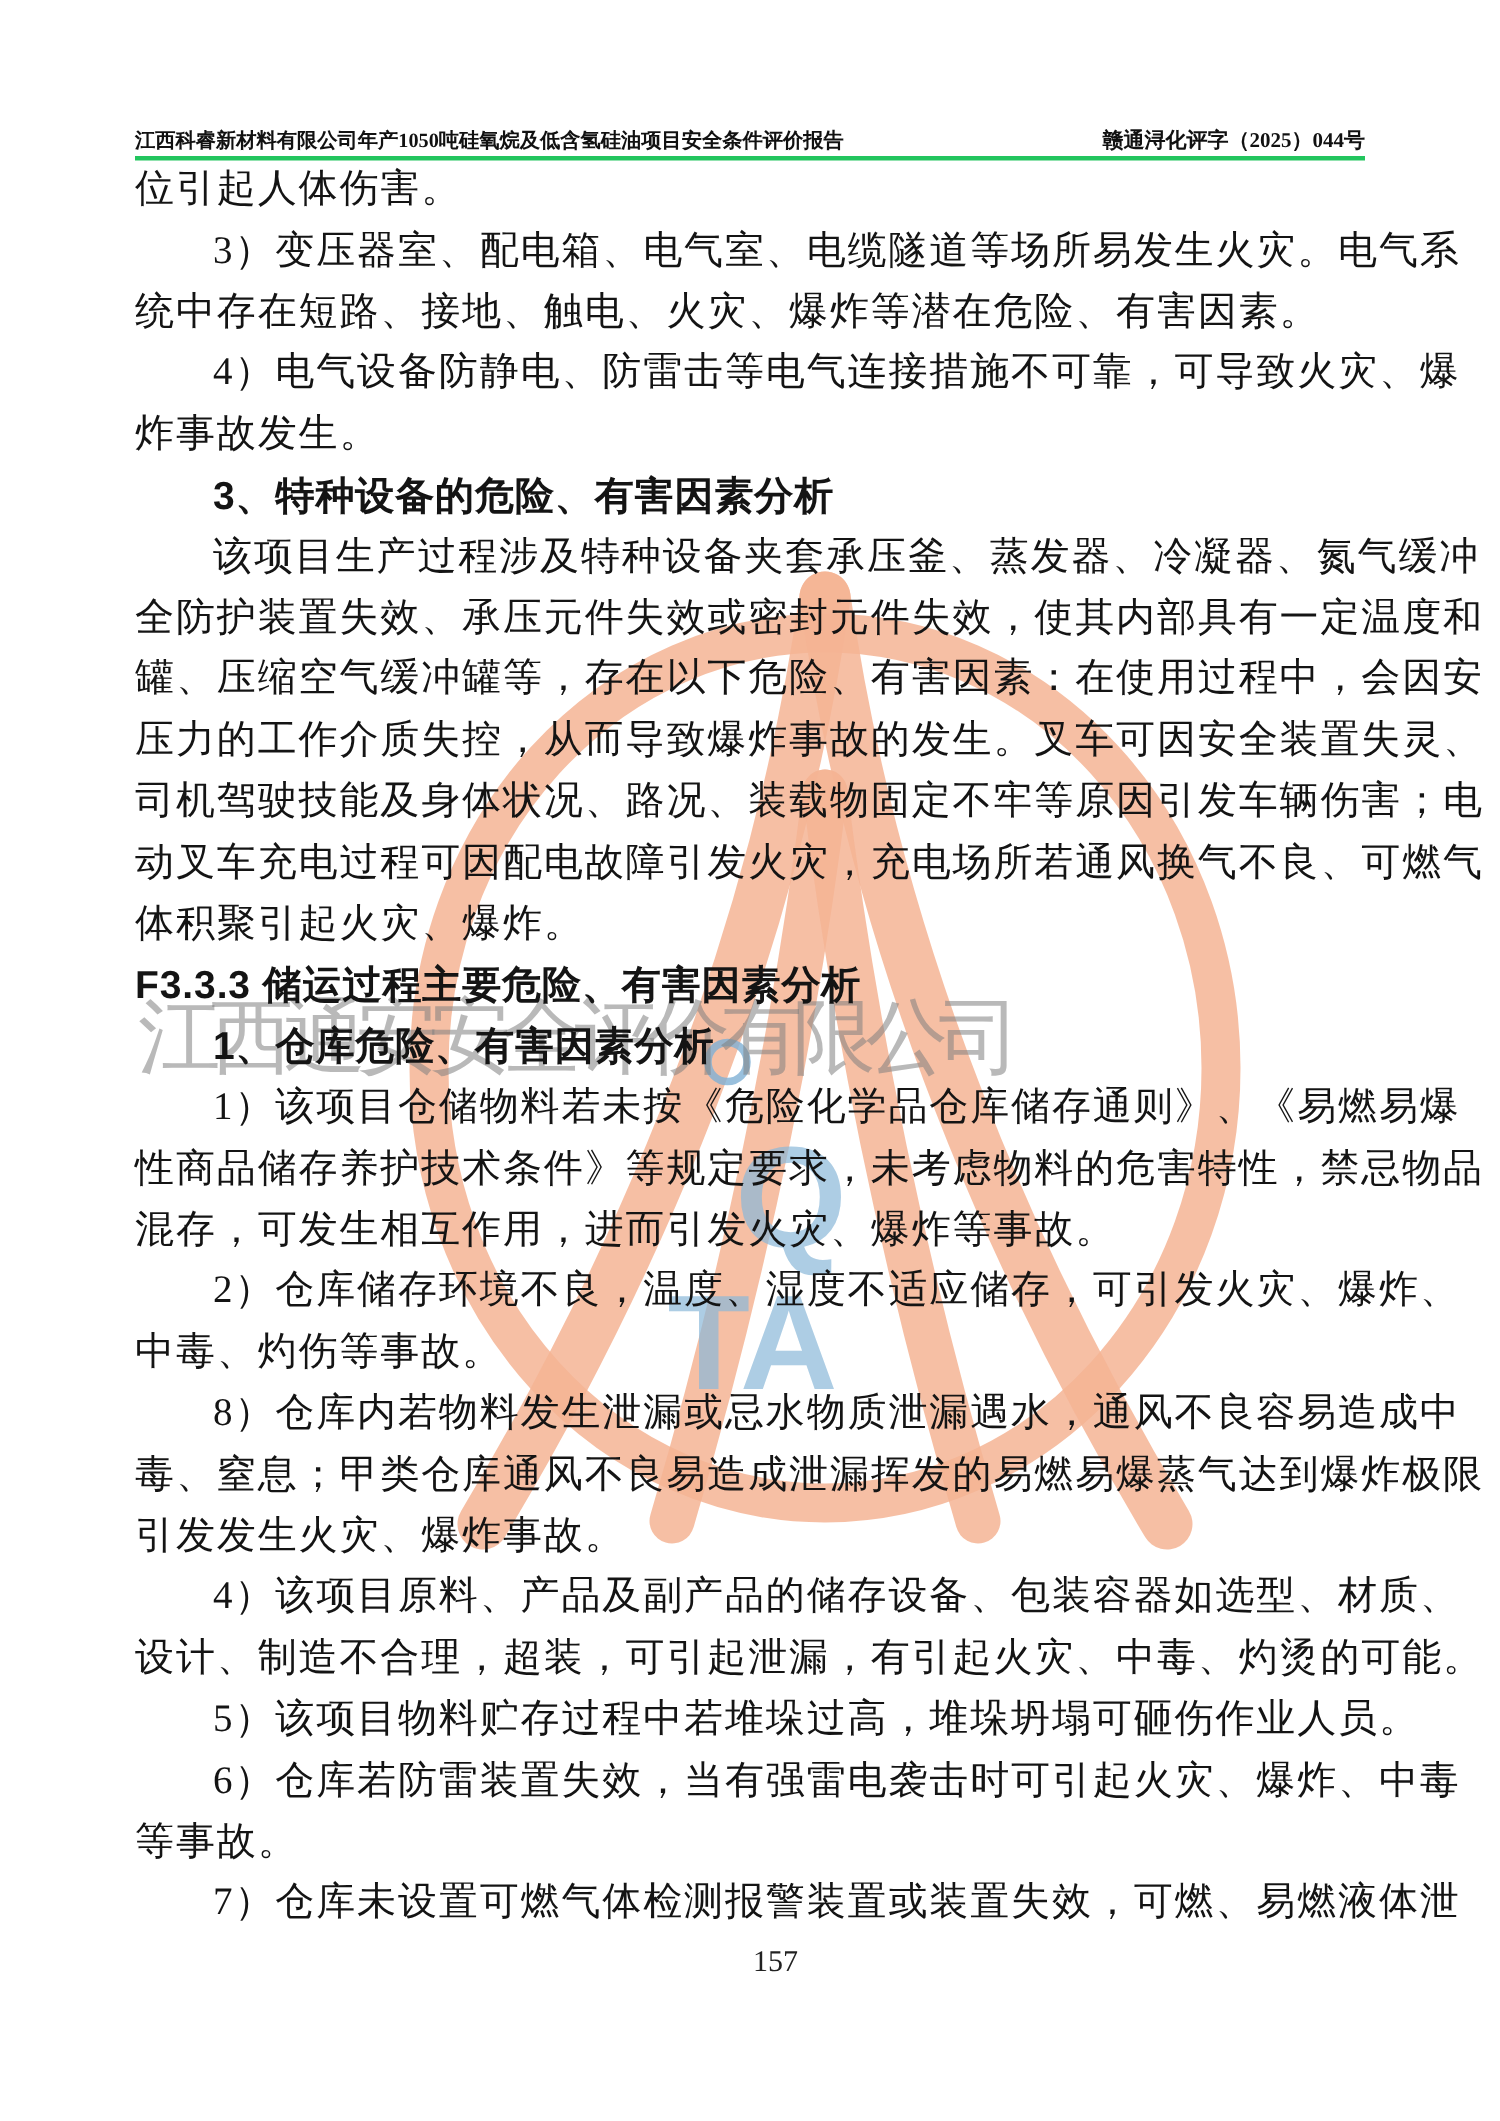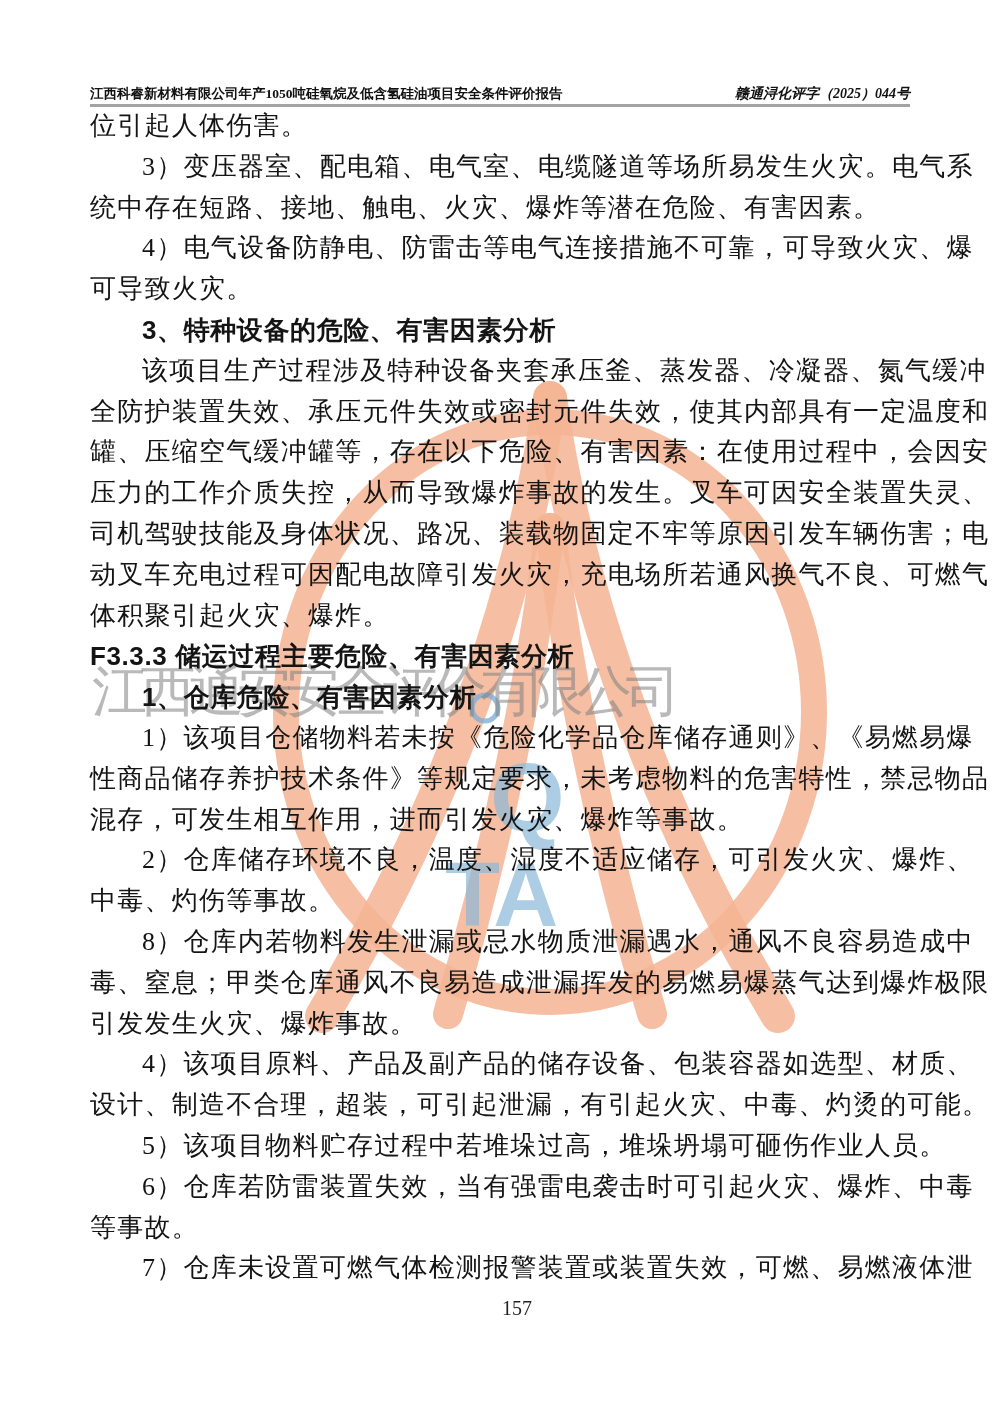--- a/index.html
+++ b/index.html
@@ -18,26 +18,26 @@
     position:absolute;left:92px;top:655px;width:830px;
     font-family:"Liberation Sans","DejaVu Sans",sans-serif;
     font-size:55px;letter-spacing:-6.5px;font-weight:500;
     color:rgba(128,128,128,0.55);
     white-space:nowrap;
   }
   
   .header{
     position:absolute;left:90px;right:90px;top:85px;z-index:2;
     display:flex;justify-content:space-between;align-items:flex-end;
-    border-bottom:3px solid #a3a3a3;
+    border-bottom:3px solid #22c55e;
     padding-bottom:1px;
     font-weight:bold;
   }
   .header .h-left{font-size:13.5px;color:#111;white-space:nowrap;}
-  .header .h-right{font-size:14px;color:#111;white-space:nowrap;font-style:italic;}
+  .header .h-right{font-size:14px;color:#111;white-space:nowrap;}
   
   .content{
     position:absolute;left:90px;top:106px;width:828px;z-index:2;
   }
   .ln{
     height:40.8px;line-height:40.8px;
     font-size:26px;letter-spacing:1.25px;
     color:#141414;white-space:nowrap;
   }
   .ind{text-indent:52px;}
@@ -73,21 +73,21 @@
   <div class="header">
     <span class="h-left">江西科睿新材料有限公司年产1050吨硅氧烷及低含氢硅油项目安全条件评价报告</span>
     <span class="h-right">赣通浔化评字（2025）044号</span>
   </div>
 
   <div class="content" id="content">
       <div class="ln">位引起人体伤害。</div>
       <div class="ln ind">3）变压器室、配电箱、电气室、电缆隧道等场所易发生火灾。电气系</div>
       <div class="ln">统中存在短路、接地、触电、火灾、爆炸等潜在危险、有害因素。</div>
       <div class="ln ind">4）电气设备防静电、防雷击等电气连接措施不可靠，可导致火灾、爆</div>
-      <div class="ln">可导致火灾。</div>
+      <div class="ln">炸事故发生。</div>
       <div class="ln hd ind">3、特种设备的危险、有害因素分析</div>
       <div class="ln ind">该项目生产过程涉及特种设备夹套承压釜、蒸发器、冷凝器、氮气缓冲</div>
       <div class="ln">全防护装置失效、承压元件失效或密封元件失效，使其内部具有一定温度和</div>
       <div class="ln">罐、压缩空气缓冲罐等，存在以下危险、有害因素：在使用过程中，会因安</div>
       <div class="ln">压力的工作介质失控，从而导致爆炸事故的发生。叉车可因安全装置失灵、</div>
       <div class="ln">司机驾驶技能及身体状况、路况、装载物固定不牢等原因引发车辆伤害；电</div>
       <div class="ln">动叉车充电过程可因配电故障引发火灾，充电场所若通风换气不良、可燃气</div>
       <div class="ln">体积聚引起火灾、爆炸。</div>
       <div class="ln hd">F3.3.3 储运过程主要危险、有害因素分析</div>
       <div class="ln hd ind">1、仓库危险、有害因素分析</div>

